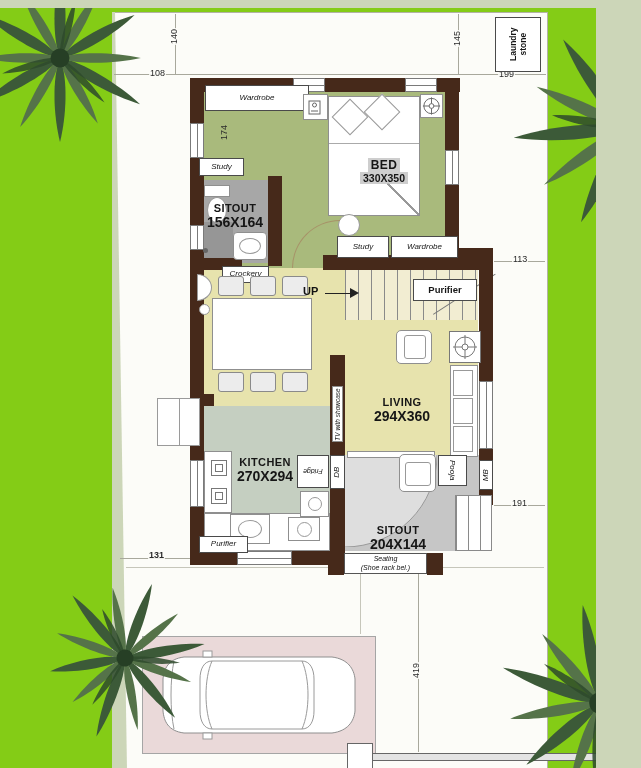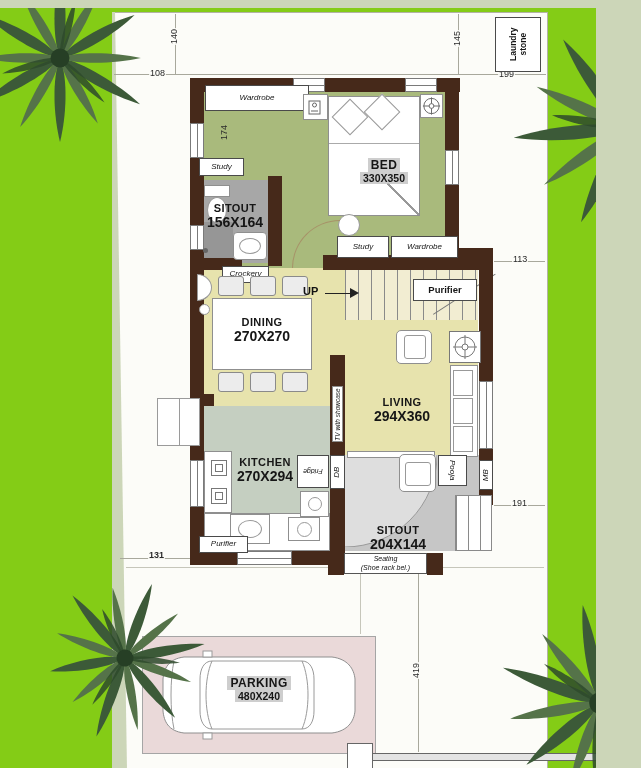--- a/index.html
+++ b/index.html
@@ -188,24 +188,20 @@
   <div class="abs" style="left:197px;top:266px;width:15px;height:27px;background:#fff;border:1px solid #999;border-radius:0 100% 100% 0 / 0 50% 50% 0;"></div>
   <div class="abs circ" style="left:199px;top:296px;width:11px;height:11px;"></div>
 
   <div class="abs chair" style="left:218px;top:268px;width:26px;height:20px;"></div>
   <div class="abs chair" style="left:250px;top:268px;width:26px;height:20px;"></div>
   <div class="abs chair" style="left:282px;top:268px;width:26px;height:20px;"></div>
   <div class="abs furn" style="left:212px;top:290px;width:100px;height:72px;"></div>
   <div class="abs chair" style="left:218px;top:364px;width:26px;height:20px;"></div>
   <div class="abs chair" style="left:250px;top:364px;width:26px;height:20px;"></div>
   <div class="abs chair" style="left:282px;top:364px;width:26px;height:20px;"></div>
-  <div class="abs room sm" style="left:212px;top:308px;width:100px;">
-    <span class="nm">DINING</span>
-    <span class="sz">270X270</span>
-  </div>
 
   <span class="abs" style="left:303px;top:277px;font-weight:bold;font-size:11px;">UP</span>
   <div class="abs" style="left:325px;top:285px;width:26px;height:1px;background:#222;"></div>
   <div class="abs" style="left:350px;top:280px;width:0;height:0;border-left:9px solid #222;border-top:5px solid transparent;border-bottom:5px solid transparent;"></div>
   <div class="abs box up" style="left:413px;top:271px;width:64px;height:22px;">
     <span>Purifier</span>
   </div>
 
   <div class="abs furn" style="left:396px;top:322px;width:36px;height:34px;border-radius:5px;">
     <div class="abs" style="left:7px;top:4px;width:22px;height:24px;border:1px solid #999;border-radius:3px;"></div>
@@ -279,24 +275,20 @@
   <div class="abs" style="left:142px;top:628px;width:234px;height:118px;background:#ead9d9;border:1px solid #a5a5a5;"></div>
   <svg class="abs" style="left:156px;top:641px;" width="206" height="92" viewBox="0 0 206 92">
     <path d="M28 8 C12 10 8 20 7 30 L7 62 C8 72 12 82 28 84 L176 84 C192 82 198 72 199 62 L199 30 C198 20 192 10 176 8 Z" fill="#fff" stroke="#8f8f8f"></path>
     <path d="M18 12 C14 30 14 62 18 80" fill="none" stroke="#9a9a9a"></path>
     <path d="M56 12 L146 12 C154 12 158 20 158 30 L158 62 C158 72 154 80 146 80 L56 80 C48 80 44 72 44 62 L44 30 C44 20 48 12 56 12 Z" fill="none" stroke="#9a9a9a"></path>
     <path d="M56 12 C48 30 48 62 56 80" fill="none" stroke="#9a9a9a"></path>
     <path d="M146 12 C154 30 154 62 146 80" fill="none" stroke="#9a9a9a"></path>
     <rect x="47" y="2" width="9" height="6" fill="#fff" stroke="#9a9a9a"></rect>
     <rect x="47" y="84" width="9" height="6" fill="#fff" stroke="#9a9a9a"></rect>
   </svg>
-  <div class="abs room" style="left:209px;top:668px;width:100px;">
-    <span class="nm hl">PARKING</span>
-    <span class="sz hl">480X240</span>
-  </div>
 
   <div class="abs" style="left:347px;top:735px;width:26px;height:30px;background:#fff;border:1px solid #666;"></div>
   <div class="abs" style="left:373px;top:745px;width:268px;height:8px;background:#e3e3e3;border-top:1px solid #666;border-bottom:1px solid #666;"></div>
 
   <svg width="0" height="0" style="position:absolute">
     <defs>
       <g id="palm">
         <g fill="#3c5a38">
           <path transform="rotate(0)" d="M0 0 C8 -20 6 -60 0 -85 C-6 -60 -8 -20 0 0 Z"></path>
           <path transform="rotate(60)" d="M0 0 C8 -20 6 -58 0 -82 C-6 -58 -8 -20 0 0 Z"></path>

